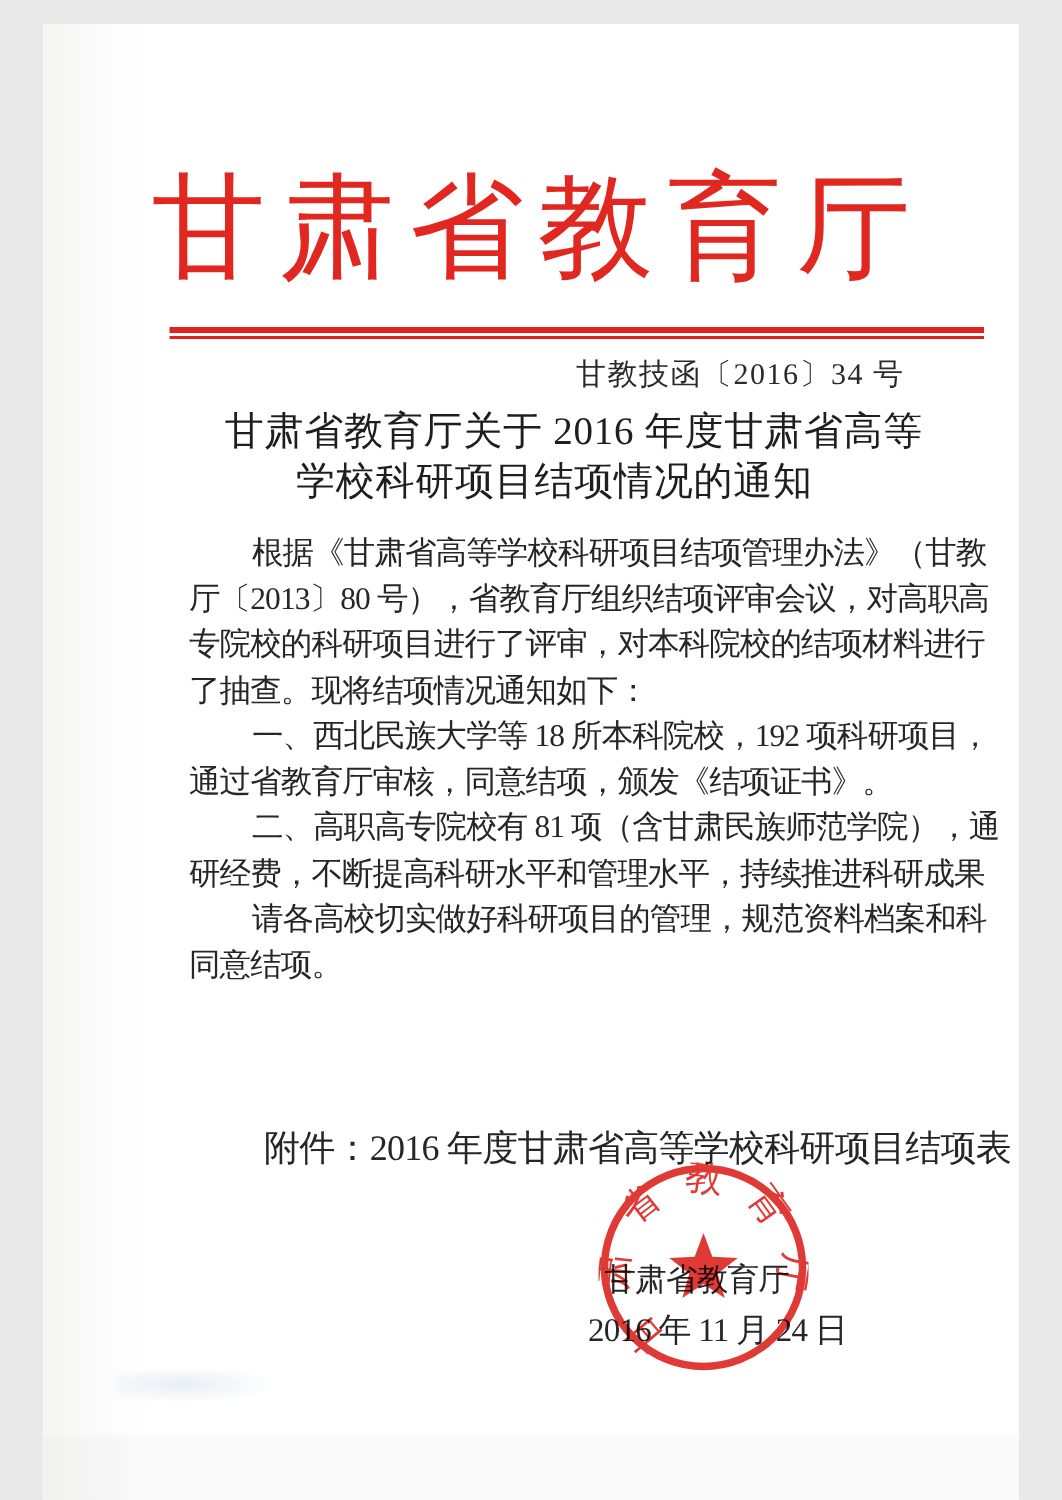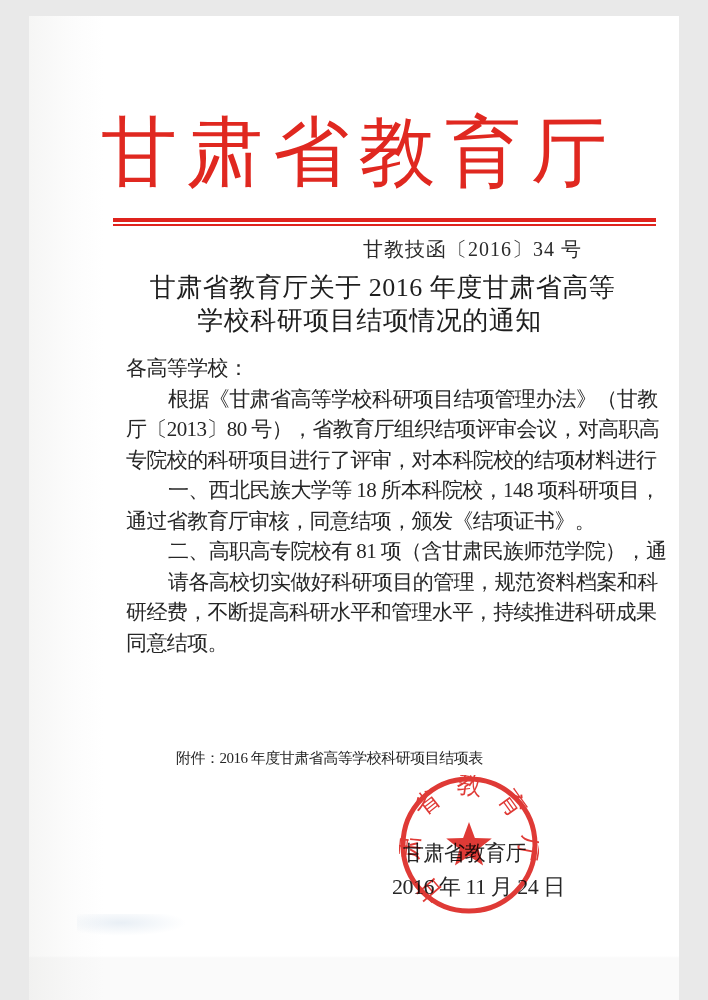--- a/index.html
+++ b/index.html
@@ -21,21 +21,21 @@
     font-size:76px;line-height:1;
     letter-spacing:10px;padding-left:10px;
     color:#e02820;
     font-weight:400;
     white-space:nowrap;
   }
   .rule{position:absolute;left:84px;width:543px;background:#df231d;}
   .rule-thick{top:202px;height:4px;}
   .rule-thin{top:208px;height:2px;}
   .doc-number{
-    position:absolute;top:220px;right:97px;
+    position:absolute;top:220px;right:76px;
     font-size:20px;letter-spacing:1px;
     color:#2a2a2a;white-space:nowrap;
   }
   .doc-title{
     position:absolute;top:255px;left:0;right:0;
     text-align:center;
     font-size:26px;line-height:33px;
     color:#1e1e1e;letter-spacing:0.5px;
     white-space:nowrap;
     padding-left:31px;
@@ -44,21 +44,21 @@
   .body-block{
     position:absolute;top:337px;left:97px;width:520px;
     font-size:21px;line-height:30.5px;
     letter-spacing:-0.6px;
     color:#262626;
   }
   .bline{white-space:nowrap;height:30.5px;}
   .bline.ind{padding-left:42px;text-align:center;}
   .attachment{
     position:absolute;top:733px;left:147px;
-    font-size:15px;letter-spacing:-0.5px;
+    font-size:24px;letter-spacing:-0.5px;
     color:#262626;white-space:nowrap;
   }
   .sign-name{
     position:absolute;top:823px;left:374px;
     font-size:21px;letter-spacing:-0.5px;
     color:#262626;white-space:nowrap;
   }
   .sign-date{
     position:absolute;top:856px;left:363px;
     font-size:22px;letter-spacing:-0.5px;
@@ -86,29 +86,29 @@
   <div class="rule rule-thin"></div>
 
   <div class="doc-number">甘教技函〔2016〕34 号</div>
 
   <div class="doc-title">
     <div class="t1">甘肃省教育厅关于 2016 年度甘肃省高等</div>
     <div class="t2">学校科研项目结项情况的通知</div>
   </div>
 
   <div class="body-block">
-      <div class="bline">各高等学校：</div>
       <div class="bline ind">根据《甘肃省高等学校科研项目结项管理办法》（甘教</div>
       <div class="bline">厅〔2013〕80 号），省教育厅组织结项评审会议，对高职高</div>
       <div class="bline">专院校的科研项目进行了评审，对本科院校的结项材料进行</div>
-      <div class="bline ind">一、西北民族大学等 18 所本科院校，148 项科研项目，</div>
+      <div class="bline">了抽查。现将结项情况通知如下：</div>
+      <div class="bline ind">一、西北民族大学等 18 所本科院校，192 项科研项目，</div>
       <div class="bline">通过省教育厅审核，同意结项，颁发《结项证书》。</div>
       <div class="bline ind">二、高职高专院校有 81 项（含甘肃民族师范学院），通</div>
+      <div class="bline">研经费，不断提高科研水平和管理水平，持续推进科研成果</div>
       <div class="bline ind">请各高校切实做好科研项目的管理，规范资料档案和科</div>
-      <div class="bline">研经费，不断提高科研水平和管理水平，持续推进科研成果</div>
       <div class="bline">同意结项。</div>
     </div>
 
   <div class="attachment">附件：2016 年度甘肃省高等学校科研项目结项表</div>
 
   <div class="sign-name">甘肃省教育厅</div>
   <div class="sign-date">2016 年 11 月 24 日</div>
 
   <svg class="seal" viewBox="0 0 140 140">
     <circle cx="70" cy="70" r="66" fill="none" stroke="#dd2b26" stroke-width="5"></circle>

